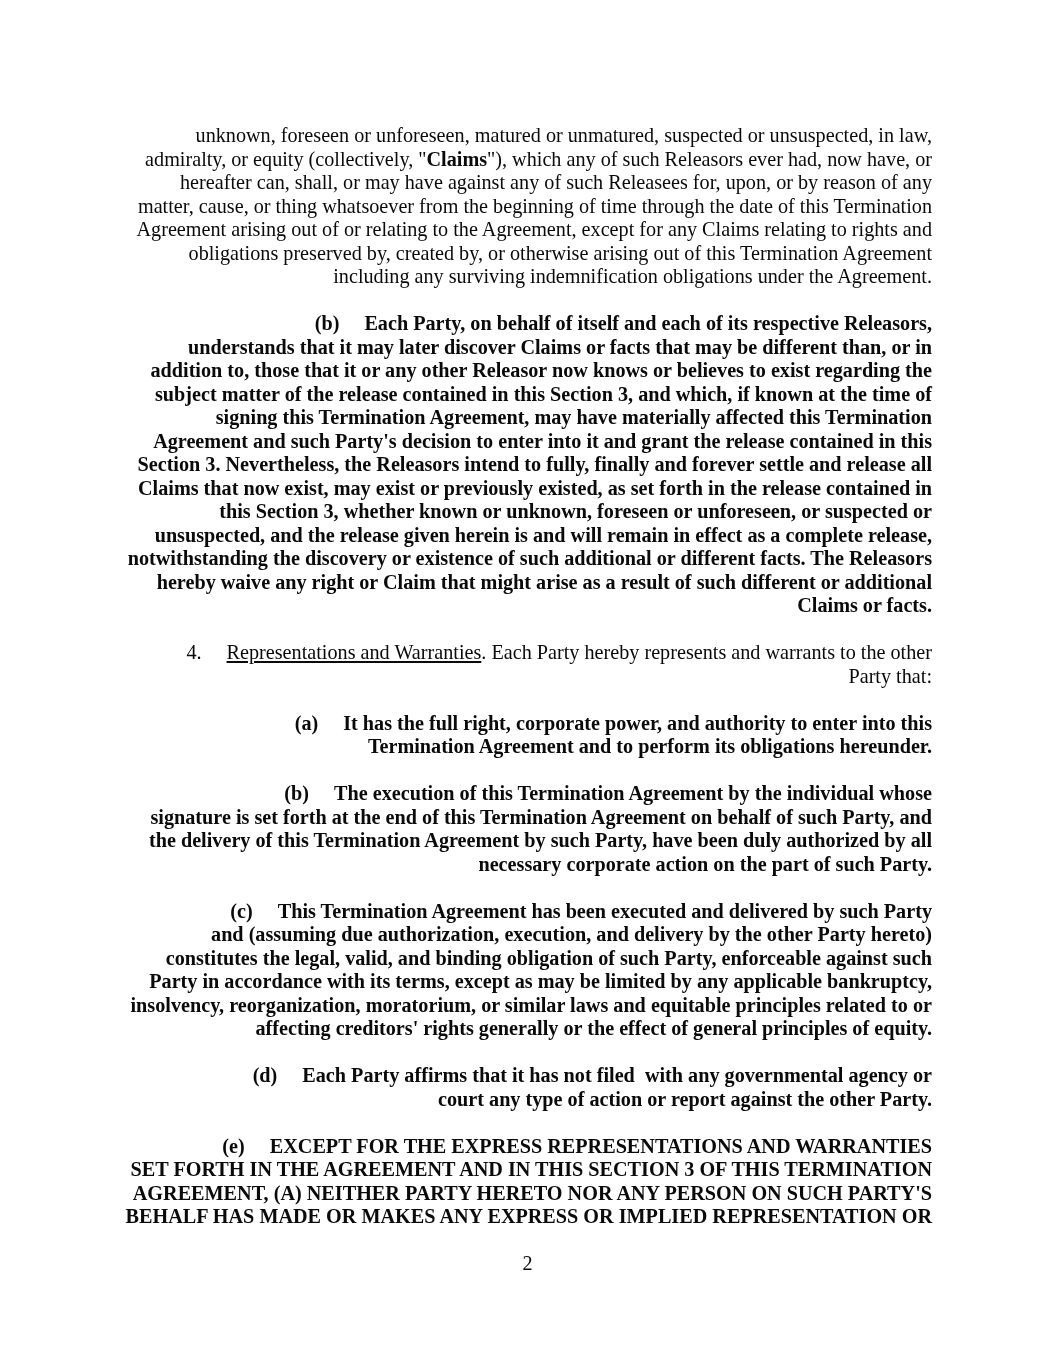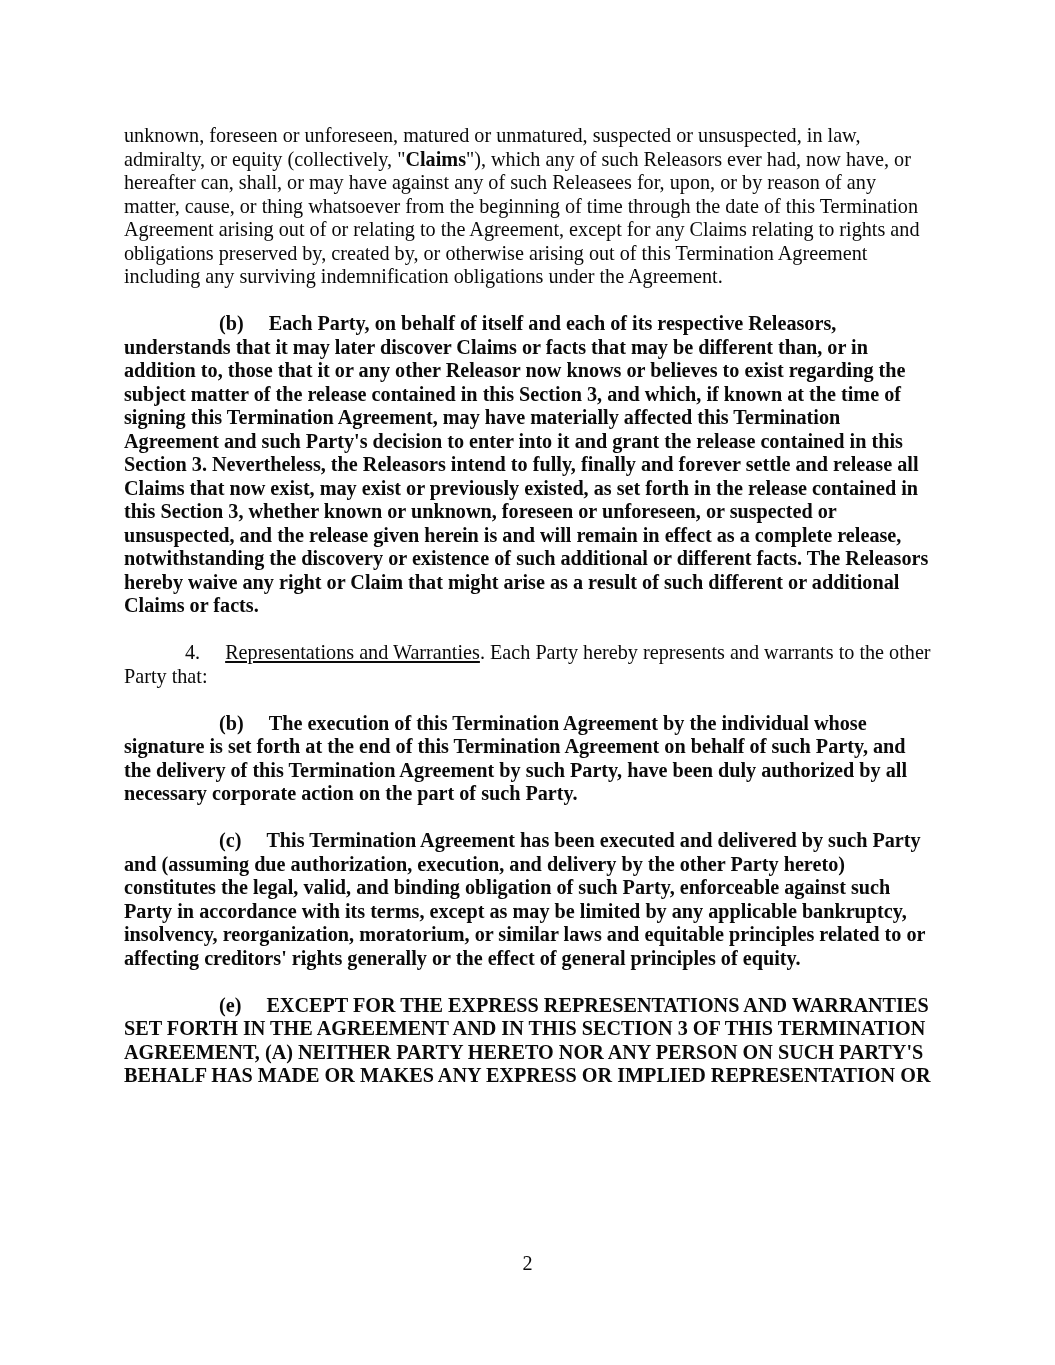--- a/index.html
+++ b/index.html
@@ -20,20 +20,21 @@
     left: 124px;
     top: 124px;
     width: 808px;
     font-size: 20.2px;
     line-height: 23.5px;
     text-align: left;
   }
   .para {
     margin: 0 0 23.5px 0;
     white-space: pre-wrap;
+    text-align: right;
   }
   .indent-letter { text-indent: 95px; font-weight: bold; }
   .indent-number { text-indent: 61px; }
   .tab {
     display: inline-block;
     width: 25px;
   }
   .run-bold { font-weight: bold; }
   .run-underline { text-decoration: underline; }
   .footer {
@@ -47,20 +48,22 @@
   }
 </style>
 </head>
 <body>
 
 <div class="page">
   <div class="body-text">
       <p class="para"><span class="">unknown, foreseen or unforeseen, matured or unmatured, suspected or unsuspected, in law, admiralty, or equity (collectively, "</span><span class="run-bold ">Claims</span><span class="">"), which any of such Releasors ever had, now have, or hereafter can, shall, or may have against any of such Releasees for, upon, or by reason of any matter, cause, or thing whatsoever from the beginning of time through the date of this Termination Agreement arising out of or relating to the Agreement, except for any Claims relating to rights and obligations preserved by, created by, or otherwise arising out of this Termination Agreement including any surviving indemnification obligations under the Agreement.</span></p>
       <p class="para indent-letter"><span class="">(b)</span><span class="tab"></span><span class="">Each Party, on behalf of itself and each of its respective Releasors, understands that it may later discover Claims or facts that may be different than, or in addition to, those that it or any other Releasor now knows or believes to exist regarding the subject matter of the release contained in this Section 3, and which, if known at the time of signing this Termination Agreement, may have materially affected this Termination Agreement and such Party's decision to enter into it and grant the release contained in this Section 3. Nevertheless, the Releasors intend to fully, finally and forever settle and release all Claims that now exist, may exist or previously existed, as set forth in the release contained in this Section 3, whether known or unknown, foreseen or unforeseen, or suspected or unsuspected, and the release given herein is and will remain in effect as a complete release, notwithstanding the discovery or existence of such additional or different facts. The Releasors hereby waive any right or Claim that might arise as a result of such different or additional Claims or facts.</span></p>
       <p class="para indent-number"><span class="">4.</span><span class="tab"></span><span class="run-underline">Representations and Warranties</span><span class="">. Each Party hereby represents and warrants to the other Party that:</span></p>
+      <p class="para indent-letter"><span class="">(a)</span><span class="tab"></span><span class="">It has the full right, corporate power, and authority to enter into this Termination Agreement and to perform its obligations hereunder.</span></p>
       <p class="para indent-letter"><span class="">(b)</span><span class="tab"></span><span class="">The execution of this Termination Agreement by the individual whose signature is set forth at the end of this Termination Agreement on behalf of such Party, and the delivery of this Termination Agreement by such Party, have been duly authorized by all necessary corporate action on the part of such Party.</span></p>
       <p class="para indent-letter"><span class="">(c)</span><span class="tab"></span><span class="">This Termination Agreement has been executed and delivered by such Party and (assuming due authorization, execution, and delivery by the other Party hereto) constitutes the legal, valid, and binding obligation of such Party, enforceable against such Party in accordance with its terms, except as may be limited by any applicable bankruptcy, insolvency, reorganization, moratorium, or similar laws and equitable principles related to or affecting creditors' rights generally or the effect of general principles of equity.</span></p>
+      <p class="para indent-letter"><span class="">(d)</span><span class="tab"></span><span class="">Each Party affirms that it has not filed  with any governmental agency or court any type of action or report against the other Party.</span></p>
       <p class="para indent-letter"><span class="">(e)</span><span class="tab"></span><span class="">EXCEPT FOR THE EXPRESS REPRESENTATIONS AND WARRANTIES SET FORTH IN THE AGREEMENT AND IN THIS SECTION 3 OF THIS TERMINATION AGREEMENT, (A) NEITHER PARTY HERETO NOR ANY PERSON ON SUCH PARTY'S BEHALF HAS MADE OR MAKES ANY EXPRESS OR IMPLIED REPRESENTATION OR</span></p>
     </div>
   <div class="footer">
     <span>2</span>
   </div>
 </div>
 
 </body></html>

